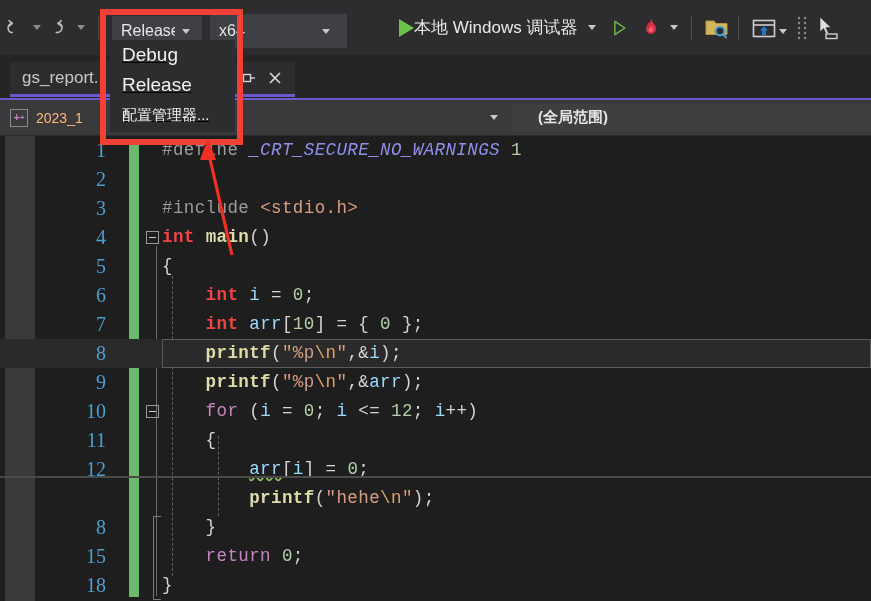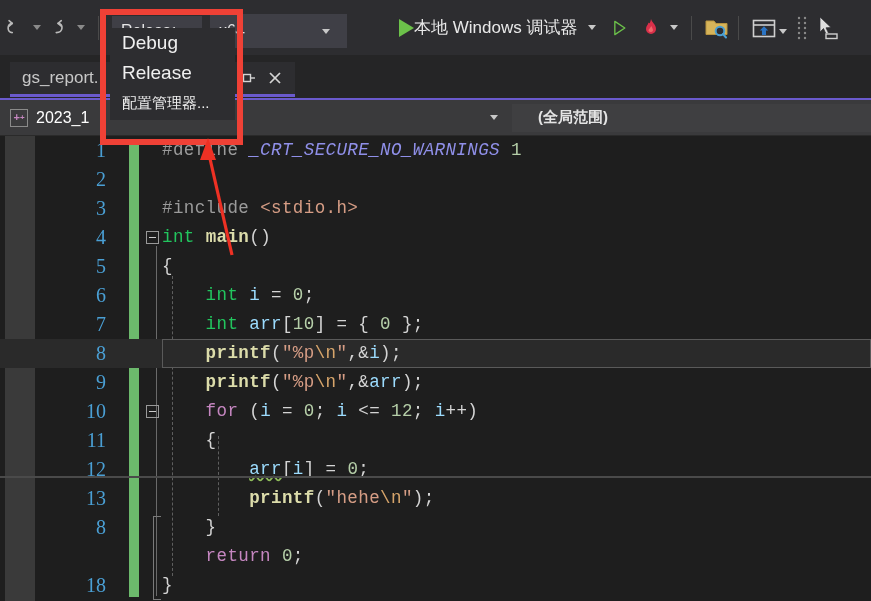--- a/index.html
+++ b/index.html
@@ -57,21 +57,21 @@
 
   
   .navbar{position:absolute;left:0;top:100px;width:871px;height:35px;background:#3a3a3c;
           display:flex;align-items:center;border-bottom:1px solid #2a2a2a;}
   .nav-left{display:flex;align-items:center;width:512px;height:28px;background:#3a3a3c;}
   .cpp-icon{
     width:18px;height:18px;margin-left:10px;border:1px solid #8a8a8a;
     display:flex;align-items:center;justify-content:center;
     color:#c586c0;font-size:11px;font-weight:bold;line-height:1;box-sizing:border-box;
   }
-  .nav-text{color:#ffffff;font-size:16px;margin-left:8px;white-space:nowrap;}
+  .nav-text{color:#fdba74;font-size:14px;margin-left:8px;white-space:nowrap;}
   .nav-caret{margin-left:auto;margin-right:14px;}
   .nav-right{display:flex;align-items:center;height:28px;background:#3f3f41;flex:1;font-weight:bold;}
   .nav-scope{color:#e4e4e4;font-size:15px;margin-left:26px;}
   .navbar-topline{position:absolute;left:0;top:98px;width:871px;height:3px;background:#6a5acd;}
 
   
   .editor{position:absolute;left:0;top:136px;width:871px;height:465px;background:#1e1e1e;overflow:hidden;}
   .left-strip{position:absolute;left:5px;top:0;width:30px;height:465px;background:#3a3a3a;}
   .changebar{position:absolute;left:129px;top:4px;width:10px;height:457px;background:#6cb96c;}
   .code-area{position:absolute;left:0;top:0;width:871px;height:465px;
@@ -87,37 +87,37 @@
         box-sizing:border-box;display:flex;align-items:center;justify-content:center;}
   .fold:after{content:"";width:7px;height:1px;background:#ccc;}
   .guide{position:absolute;width:0;border-left:1px dashed #5f5f5f;}
   .solidguide{position:absolute;width:0;border-left:1px solid #6a6a6a;}
   .brace-end{position:absolute;border-left:1px solid #7a7a7a;border-top:1px solid #7a7a7a;
              border-bottom:1px solid #7a7a7a;width:7px;}
 
   
   .t-pp{color:#9b9b9b;}
   .t-macro{color:#8f8fe8;font-style:italic;}
-  .t-kw{color:#22c55e;}
+  .t-kw{color:#ef4444;font-weight:bold;}
   .t-kw2{color:#c586c0;}
   .t-fn{color:#dcdcaa;font-weight:bold;}
   .t-num{color:#b5cea8;}
   .t-str{color:#d69d85;}
   .t-esc{color:#d7a56b;}
   .t-var{color:#9cdcfe;}
   .t-pl{color:#d4d4d4;}
   .t-hdr{color:#d69d85;}
   .squiggle{text-decoration:underline wavy #8fbc5a;text-decoration-skip-ink:none;}
 
   .ed-sep{position:absolute;left:0;width:871px;height:2px;background:#4a4a4a;}
 
   
   .redbox{position:absolute;left:100px;top:9px;width:143px;height:136px;
           border:6px solid #ef4136;box-sizing:border-box;pointer-events:none;}
-  .dropdown{position:absolute;left:110px;top:28px;width:125px;height:92px;background:#2d2d30;}
+  .dropdown{position:absolute;left:110px;top:40px;width:125px;height:92px;background:#2d2d30;text-decoration:underline;}
   .dd-item{height:30px;display:flex;align-items:center;padding-left:12px;
            color:#f0f0f0;font-size:19px;font-family:"Liberation Sans",sans-serif;}
   .dd-item.cjk{font-size:15px;}
   .arrow-svg{position:absolute;left:150px;top:130px;pointer-events:none;}
 </style>
 </head>
 <body>
 
 <div class="root">
 
@@ -262,23 +262,23 @@
         <div class="crow"><span class="lno">3</span><span class="ctext"><span class="t-pp">#include</span> <span class="t-hdr">&lt;stdio.h&gt;</span></span></div>
         <div class="crow"><span class="lno">4</span><div class="fold"></div><span class="ctext"><span class="t-kw">int</span> <span class="t-fn">main</span><span class="t-pl">()</span></span></div>
         <div class="crow"><span class="lno">5</span><span class="ctext"><span class="t-pl">{</span></span></div>
         <div class="crow"><span class="lno">6</span><span class="ctext">    <span class="t-kw">int</span> <span class="t-var">i</span> <span class="t-pl">=</span> <span class="t-num">0</span><span class="t-pl">;</span></span></div>
         <div class="crow"><span class="lno">7</span><span class="ctext">    <span class="t-kw">int</span> <span class="t-var">arr</span><span class="t-pl">[</span><span class="t-num">10</span><span class="t-pl">] = {</span> <span class="t-num">0</span> <span class="t-pl">};</span></span></div>
         <div class="crow hl"><span class="lno">8</span><span class="ctext">    <span class="t-fn">printf</span><span class="t-pl">(</span><span class="t-str">"%p</span><span class="t-esc">\n</span><span class="t-str">"</span><span class="t-pl">,&amp;</span><span class="t-var">i</span><span class="t-pl">);</span></span></div>
         <div class="crow"><span class="lno">9</span><span class="ctext">    <span class="t-fn">printf</span><span class="t-pl">(</span><span class="t-str">"%p</span><span class="t-esc">\n</span><span class="t-str">"</span><span class="t-pl">,&amp;</span><span class="t-var">arr</span><span class="t-pl">);</span></span></div>
         <div class="crow"><span class="lno">10</span><div class="fold"></div><span class="ctext">    <span class="t-kw2">for</span> <span class="t-pl">(</span><span class="t-var">i</span> <span class="t-pl">=</span> <span class="t-num">0</span><span class="t-pl">;</span> <span class="t-var">i</span> <span class="t-pl">&lt;=</span> <span class="t-num">12</span><span class="t-pl">;</span> <span class="t-var">i</span><span class="t-pl">++)</span></span></div>
         <div class="crow"><span class="lno">11</span><span class="ctext">    <span class="t-pl">{</span></span></div>
         <div class="crow"><span class="lno">12</span><span class="ctext">        <span class="t-var squiggle">arr</span><span class="t-pl">[</span><span class="t-var">i</span><span class="t-pl">] =</span> <span class="t-num">0</span><span class="t-pl">;</span></span></div>
-        <div class="crow"><span class="lno">13</span><span class="ctext">        <span class="t-fn">printf</span><span class="t-pl">(</span><span class="t-str">"hehe</span><span class="t-esc">\n</span><span class="t-str">"</span><span class="t-pl">);</span></span></div>
+        <div class="crow"><span class="ctext">        <span class="t-fn">printf</span><span class="t-pl">(</span><span class="t-str">"hehe</span><span class="t-esc">\n</span><span class="t-str">"</span><span class="t-pl">);</span></span></div>
         <div class="crow"><span class="lno">8</span><span class="ctext">    <span class="t-pl">}</span></span></div>
-        <div class="crow"><span class="ctext">    <span class="t-kw2">return</span> <span class="t-num">0</span><span class="t-pl">;</span></span></div>
+        <div class="crow"><span class="lno">15</span><span class="ctext">    <span class="t-kw2">return</span> <span class="t-num">0</span><span class="t-pl">;</span></span></div>
         <div class="crow"><span class="lno">18</span><span class="ctext"><span class="t-pl">}</span></span></div>
       </div>
 
     <div class="ed-sep" style="top:340px;"></div>
   </div>
 
   <div class="dropdown">
       <div class="dd-item">Debug</div>
       <div class="dd-item">Release</div>
       <div class="dd-item cjk">配置管理器...</div>

